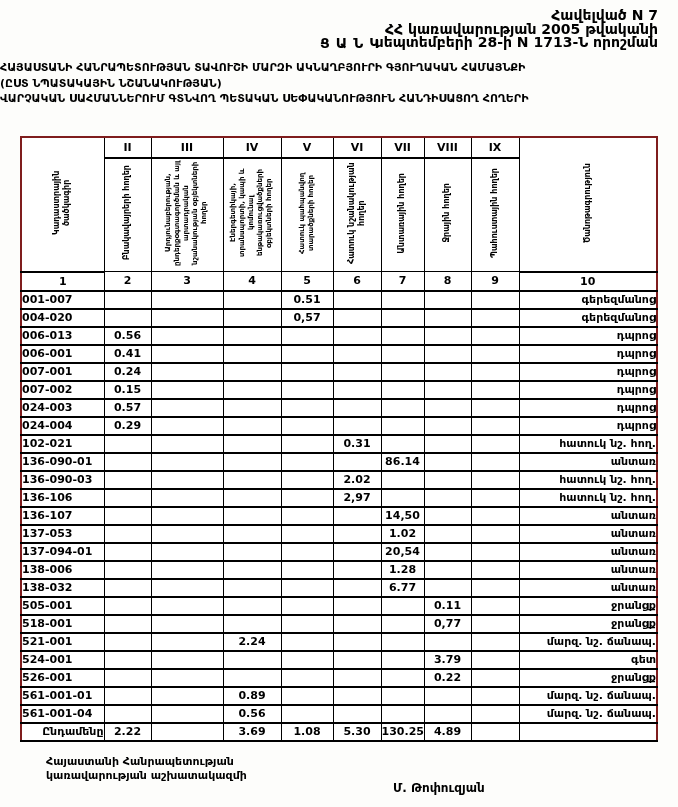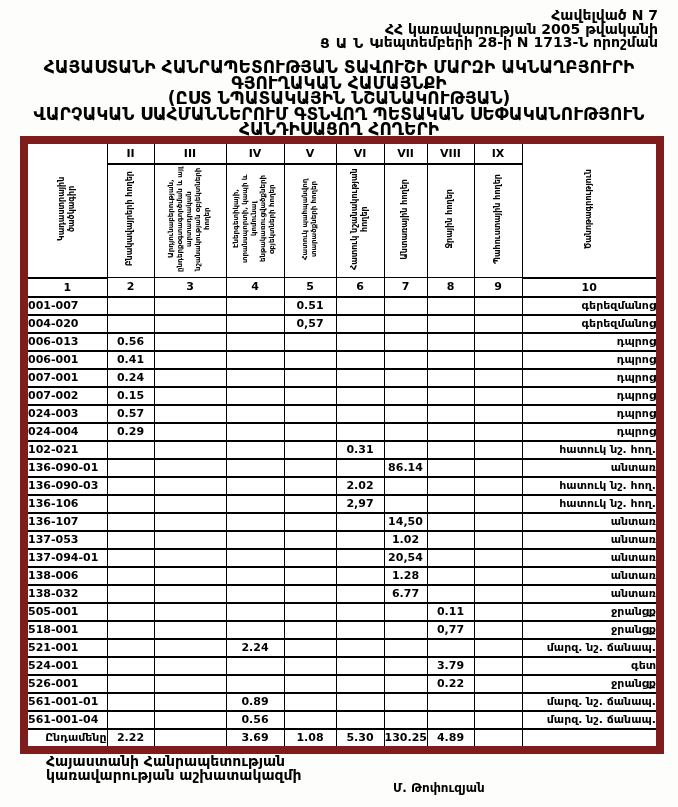--- a/index.html
+++ b/index.html
@@ -13,27 +13,27 @@
   .appendix {
     position:absolute; top:9px; right:20px; width:304px;
     text-align:right; font-size:14px; line-height:13.5px;
   }
   .list-label {
     position:absolute; top:35px; left:320px;
     font-size:14px; letter-spacing:6px;
   }
   .title-block {
     position:absolute; top:60px; left:0; width:678px;
-    text-align:center; font-size:17px; line-height:15.5px;
+    text-align:left; font-size:11px; line-height:15.5px;
   }
 
   table.land-table {
     position:absolute; top:136px; left:20px; width:636px;
     border-collapse:collapse; table-layout:fixed;
-    border:8px solid #7f1d1d;
+    border:2px solid #7f1d1d;
   }
   .land-table th, .land-table td {
     border:1px solid #000; padding:0; font-weight:bold;
     overflow:hidden; background:#fff;
   }
   .roman-row th { height:19px; font-size:11px; text-align:center; border-bottom:2px solid #000; }
   .rot-cell { height:112px; vertical-align:middle; text-align:center; border-bottom:2px solid #000; }
   .rot {
     display:inline-block;
     writing-mode:vertical-rl; transform:rotate(180deg);
@@ -44,21 +44,21 @@
   .num-row td { height:17px; text-align:center; font-size:11px; border-bottom:2px solid #000; }
   tbody.data td { height:16px; font-size:11px; border-bottom:2px solid #000; white-space:nowrap; }
   .c-code  { text-align:left;  padding-left:4px; }
   .c-val   { text-align:center; }
   .c-note  { text-align:right;  padding-left:5px; font-size:10.5px; }
   .total-row td { height:18px; border-bottom:2px solid #000; }
   .c-total-label { text-align:right; }
 
   .footer-left {
     position:absolute; left:46px; top:755px;
-    font-size:14px; line-height:13.5px;
+    font-size:11px; line-height:13.5px;
   }
   .signature {
     position:absolute; left:393px; top:781px; font-size:12px;
   }
 </style>
 </head>
 <body>
 
 <div class="doc">
 

